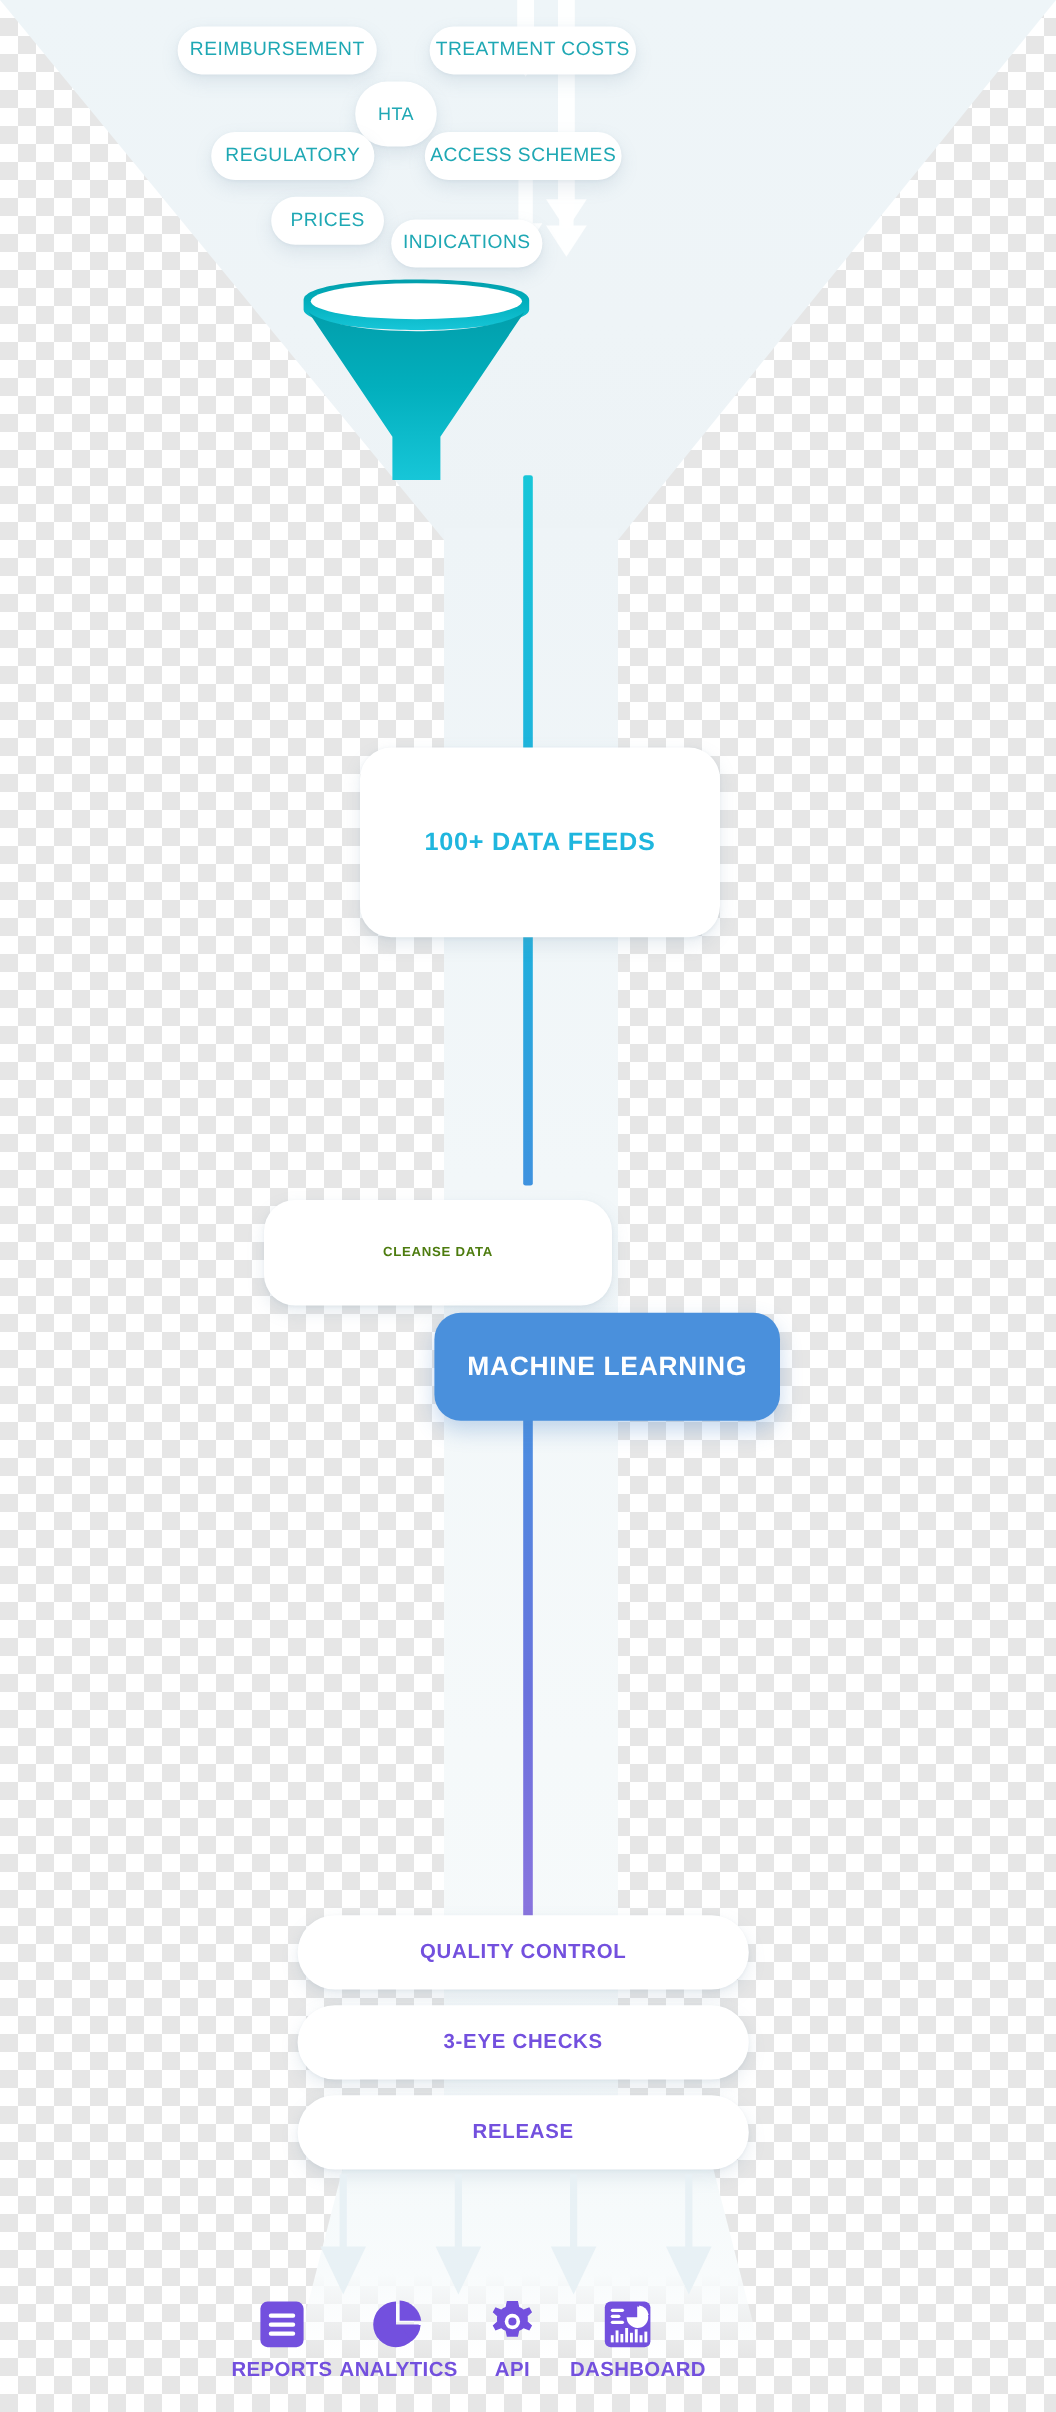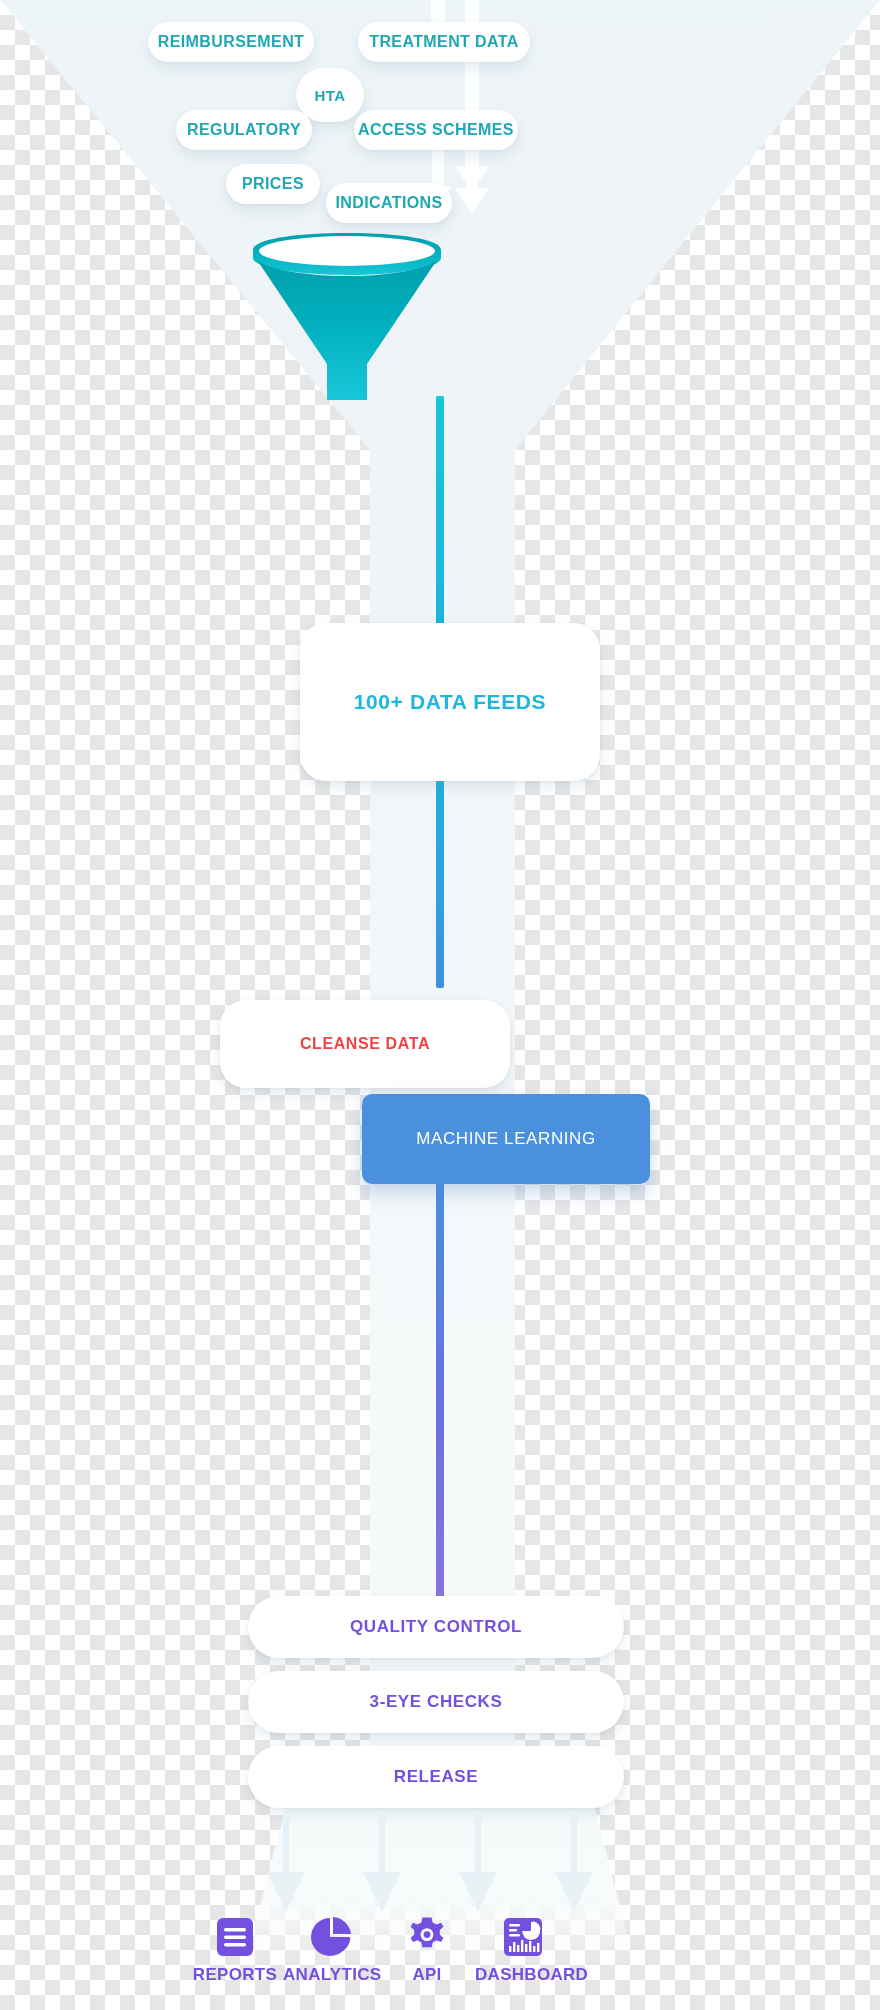--- a/index.html
+++ b/index.html
@@ -41,28 +41,28 @@
     width:0;height:0;border-left:17px solid transparent;border-right:17px solid transparent;
     border-top:26px solid rgba(255,255,255,.92);}
 
   
   .pill{
     position:absolute;display:flex;align-items:center;justify-content:center;
     background:#ffffff;border-radius:999px;
     box-shadow:0 6px 14px rgba(120,150,170,.17),0 1px 3px rgba(120,150,170,.10);
     letter-spacing:.4px;white-space:nowrap;
   }
-  .pill.teal{color:#1FA8B4;font-size:16px;font-weight:700;}
+  .pill.teal{color:#1FA8B4;font-size:16px;font-weight:400;}
   .pill.small{font-size:15px;}
   .pill.cyanlbl{color:#1FB6DE;font-size:21px;font-weight:700;letter-spacing:.6px;}
-  .pill.bluelbl{color:#ef4444;font-size:16px;font-weight:700;letter-spacing:.6px;}
+  .pill.bluelbl{color:#4d7c0f;font-size:11px;font-weight:700;letter-spacing:.6px;}
   .pill.purplbl{color:#7350DE;font-size:17px;font-weight:700;letter-spacing:.6px;}
   .pill.mlbox{
-    background:#4A90DC;color:#ffffff;border-radius:10px;
-    font-size:17px;font-weight:400;letter-spacing:.6px;
+    background:#4A90DC;color:#ffffff;border-radius:22px;
+    font-size:22px;font-weight:700;letter-spacing:.6px;
     box-shadow:0 8px 18px rgba(70,130,200,.30);
   }
 
   
   .funnel{position:absolute;left:247px;top:232px;width:200px;height:175px;}
 
   
   .conn{
     position:absolute;left:436px;width:8px;border-radius:2px;
   }
@@ -103,21 +103,21 @@
 <div class="warrow" style="left:452px;top:128px;width:40px;height:110px;">
   <div class="shaft" style="top:0;width:12px;height:62px;"></div>
   <div class="head" style="top:60px;"></div>
 </div>
 
 <div class="pill teal" style="left:148px;top:22px;width:166px;height:40px;">
   <span>REIMBURSEMENT</span>
 </div>
 
 <div class="pill teal" style="left:358px;top:22px;width:172px;height:40px;">
-  <span>TREATMENT DATA</span>
+  <span>TREATMENT COSTS</span>
 </div>
 
 <div class="pill teal small" style="left:296px;top:68px;width:68px;height:54px;">
   <span>HTA</span>
 </div>
 
 <div class="pill teal" style="left:176px;top:110px;width:136px;height:40px;">
   <span>REGULATORY</span>
 </div>
 

